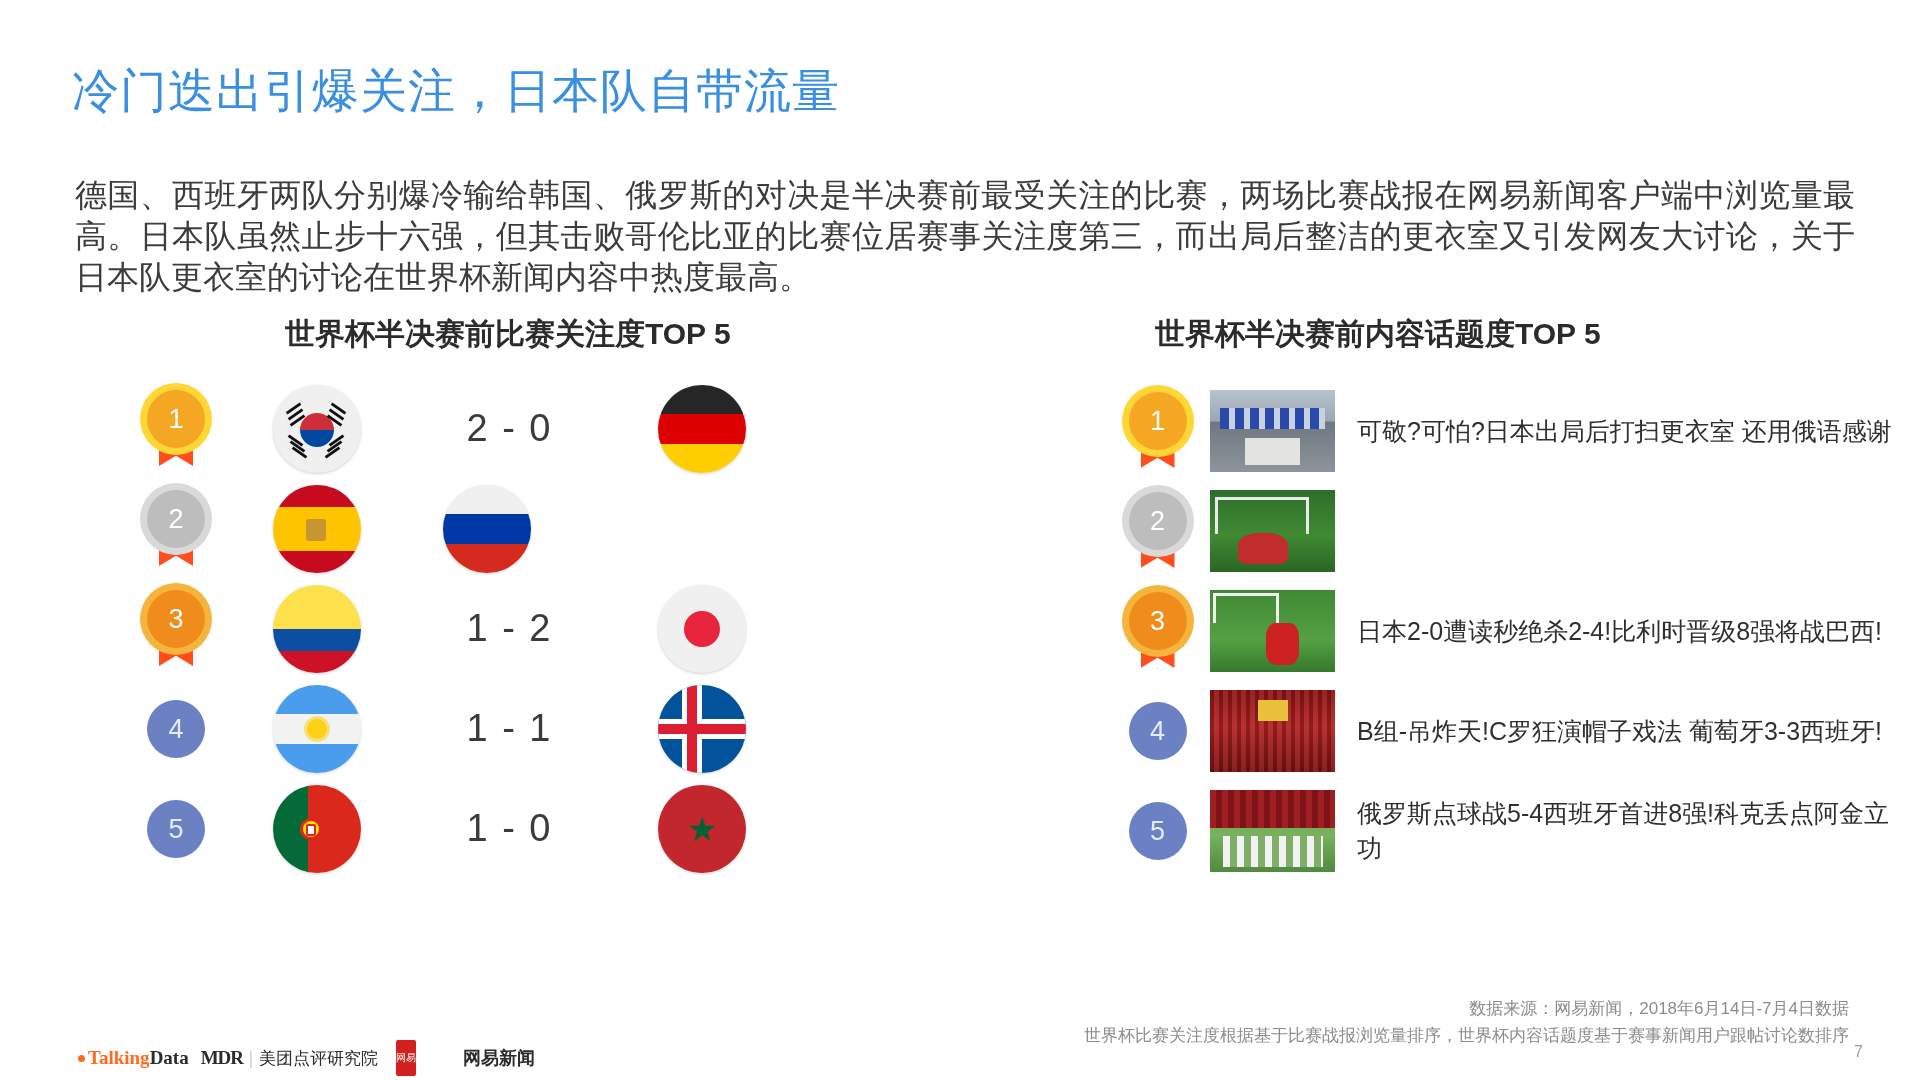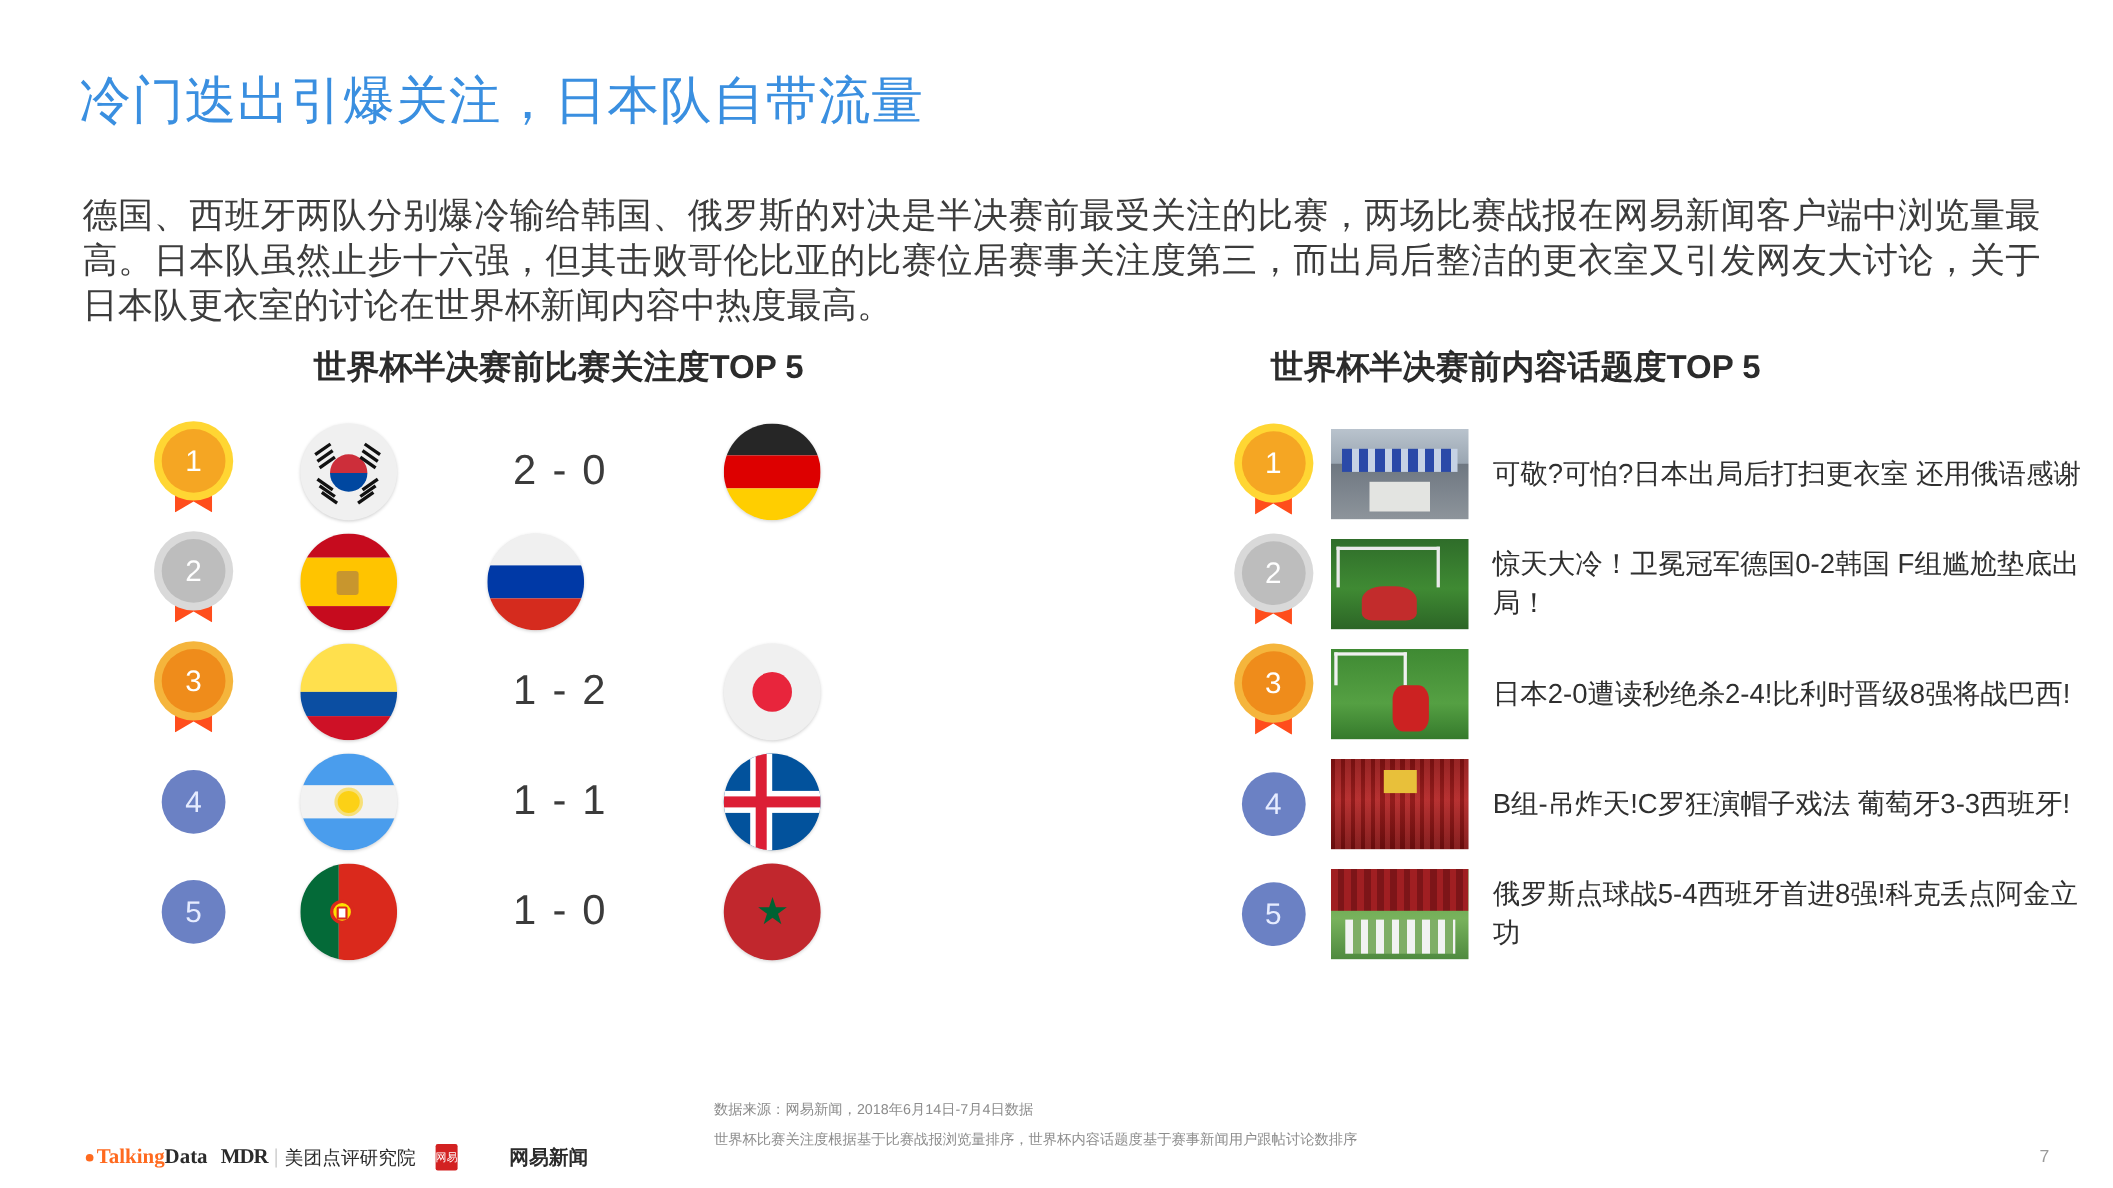--- a/index.html
+++ b/index.html
@@ -163,35 +163,35 @@
                  background:#e8c03a; }
   .th5 { background: linear-gradient(#5f9a4a 0%, #78b25c 55%, #4f8a3f 100%); }
   .th5::before { content:''; position:absolute; left:0; top:0; width:100%; height:46%;
                  background: repeating-linear-gradient(90deg,#a01f22 0 6px,#7d1518 6px 12px); }
   .th5::after  { content:''; position:absolute; left:10%; top:56%; width:80%; height:38%;
                  background: repeating-linear-gradient(90deg,#f2f2f2 0 7px,#7fae66 7px 14px); }
 
   
   .source {
     position: absolute; right: 72px; top: 995px; width: 1200px;
-    text-align: left; font-size: 13px; line-height: 27px; color: #8c8c8c;
+    text-align: right; font-size: 17px; line-height: 27px; color: #8c8c8c;
   }
   .page-no {
     position: absolute; right: 58px; top: 1043px; font-size: 16px; color: #9a9a9a;
   }
   .logos { position: absolute; left: 78px; top: 1040px; display: flex; align-items: center; font-family: Liberation Serif, serif; }
   .logo-td { display:flex; align-items:center; font-size:19px; font-weight:bold; color:#ff6a1f; }
   .logo-td .dot { width:7px; height:7px; border-radius:50%; background:#ff6a1f; margin-right:3px;}
   .logo-td .b { color:#2b2b2b; }
   .logo-mdr { margin-left:12px; display:flex; align-items:center; font-size:19px; color:#2b2b2b;}
   .logo-mdr .m { font-weight:bold; letter-spacing:-1px; }
   .logo-mdr .sep { margin:0 6px; color:#bbb; }
   .logo-mdr .t { font-size:17px; }
   .logo-163 { margin-left:18px; display:flex; align-items:center; }
-  .logo-163 .sq { width:20px; height:24px; background:#d32121; color:#fff;
+  .logo-163 .sq { width:20px; height:36px; background:#d32121; color:#fff;
                   font-size:10px; display:flex; align-items:center; justify-content:center;
                   border-radius:2px; margin-right:5px; }
   .logo-163 .t { font-size:18px; font-weight:bold; color:#2b2b2b;padding-left:42px; }
 </style>
 </head>
 <body>
 
 <div class="page">
 
   <div class="title">冷门迭出引爆关注，日本队自带流量</div>
@@ -353,21 +353,20 @@
     </div>
 
     <div class="news-row">
       <div class="news-rank">
         <div class="medal silver">
           <div class="ribbon"></div>
           <div class="disc">2</div>
         </div>
       </div>
       <div class="news-thumb th2"></div>
-      <div class="news-text">惊天大冷！卫冕冠军德国0-2韩国 F组尴尬垫底出局！</div>
     </div>
 
     <div class="news-row">
       <div class="news-rank">
         <div class="medal bronze">
           <div class="ribbon"></div>
           <div class="disc">3</div>
         </div>
       </div>
       <div class="news-thumb th3"></div>

